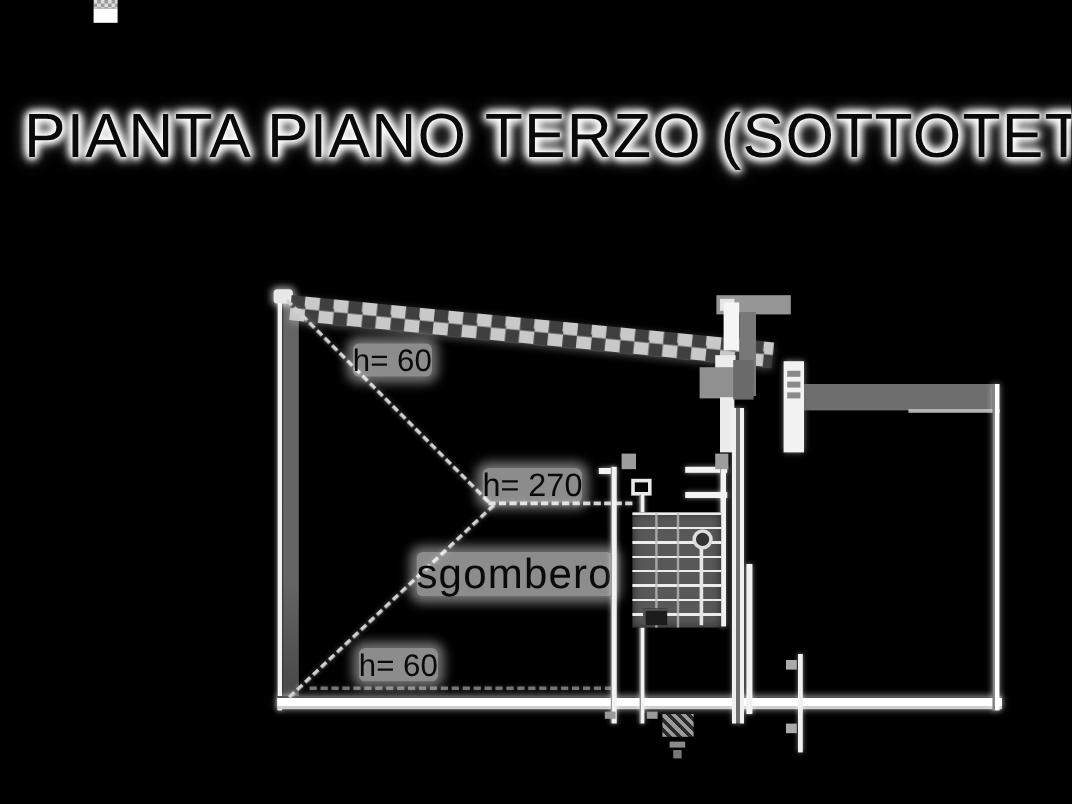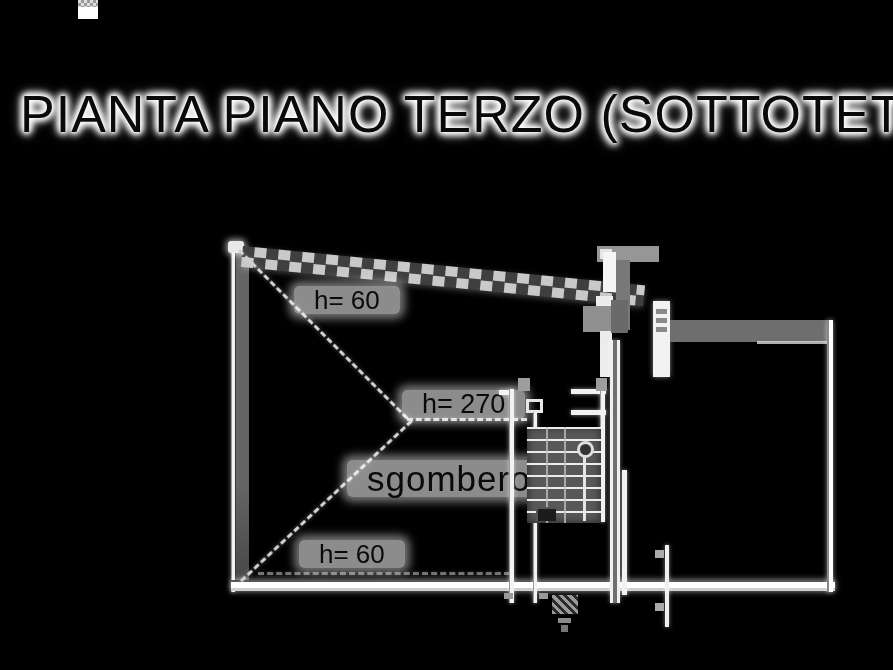--- a/index.html
+++ b/index.html
@@ -31,21 +31,21 @@
 
   
   .wline{background:linear-gradient(90deg,#9a9a9a 0 1px,var(--line,#f2f2f2) 1px 100%);
          box-shadow:0 0 4px rgba(255,255,255,.55);}
   .hline{background:var(--line,#f2f2f2);box-shadow:0 0 4px rgba(255,255,255,.55);}
   .dash{height:0;border-top:3px dashed #d2d2d2;transform-origin:0 0;
         filter:drop-shadow(0 0 2px rgba(255,255,255,.35));}
 
   
   .lbl{
-    position:absolute;line-height:1;padding:1px 20px;white-space:nowrap;
+    position:absolute;line-height:1;padding:1px 0;white-space:nowrap;
     color:var(--ink,#0a0a0a);
     background:rgba(255,255,255,.55);
     box-shadow:0 0 9px 5px rgba(255,255,255,.45);
     border-radius:5px;
   }
   .lbl-h-top{left:294px;top:286px;font-size:26px;}
   .lbl-h-ridge{left:402px;top:390px;font-size:27px;}
   .lbl-room{left:347px;top:460px;font-size:35px;letter-spacing:1px;}
   .lbl-h-bottom{left:299px;top:540px;font-size:26px;}
 

